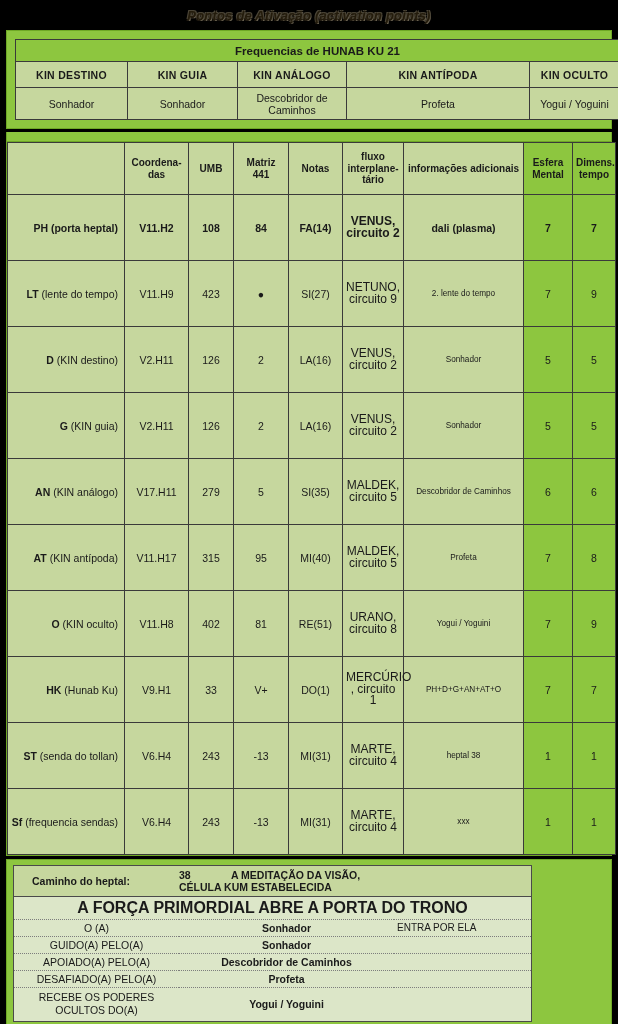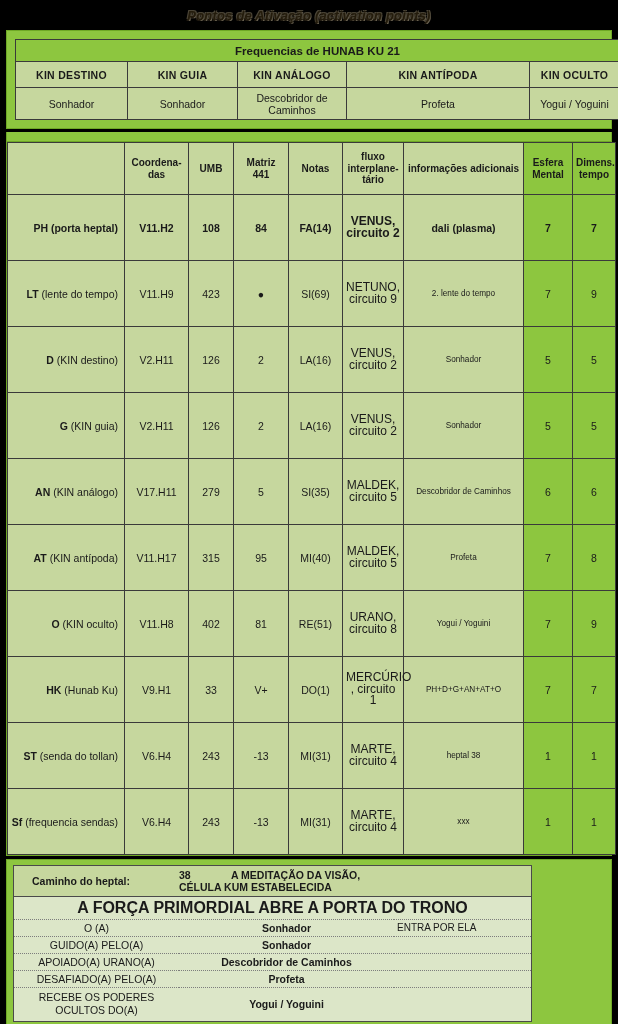--- a/index.html
+++ b/index.html
@@ -188,21 +188,21 @@
             <td class="fluxo" style="font-weight:bold;"><span>VENUS,</span><br><span>circuito 2</span></td>
             <td class="small" style="font-weight:bold;font-size:10.5px;">dali  (plasma)</td>
             <td class="bright" style="font-weight:bold;">7</td>
             <td class="bright" style="font-weight:bold;">7</td>
           </tr>
           <tr class="m-row">
             <td class="label" style=""><b>LT</b> <span>(lente do tempo)</span></td>
             <td style="">V11.H9</td>
             <td style="">423</td>
             <td style="">●</td>
-            <td style="">SI(69)</td>
+            <td style="">SI(27)</td>
             <td class="fluxo" style=""><span>NETUNO,</span><br><span>circuito 9</span></td>
             <td class="small" style="">2. lente do tempo</td>
             <td class="bright" style="">7</td>
             <td class="bright" style="">9</td>
           </tr>
           <tr class="m-row">
             <td class="label" style=""><b>D</b> <span>(KIN destino)</span></td>
             <td style="">V2.H11</td>
             <td style="">126</td>
             <td style="">2</td>
@@ -320,21 +320,21 @@
               <td class="k">O (A)</td>
               <td class="v">Sonhador</td>
               <td class="x">ENTRA POR ELA</td>
             </tr>
             <tr class="b-line">
               <td class="k">GUIDO(A) PELO(A)</td>
               <td class="v">Sonhador</td>
               <td class="x"></td>
             </tr>
             <tr class="b-line">
-              <td class="k">APOIADO(A) URANO(A)</td>
+              <td class="k">APOIADO(A) PELO(A)</td>
               <td class="v">Descobridor de Caminhos</td>
               <td class="x"></td>
             </tr>
             <tr class="b-line">
               <td class="k">DESAFIADO(A) PELO(A)</td>
               <td class="v">Profeta</td>
               <td class="x"></td>
             </tr>
             <tr class="b-line b-last">
               <td class="k"><span>RECEBE OS PODERES</span><br><span>OCULTOS DO(A)</span></td>

